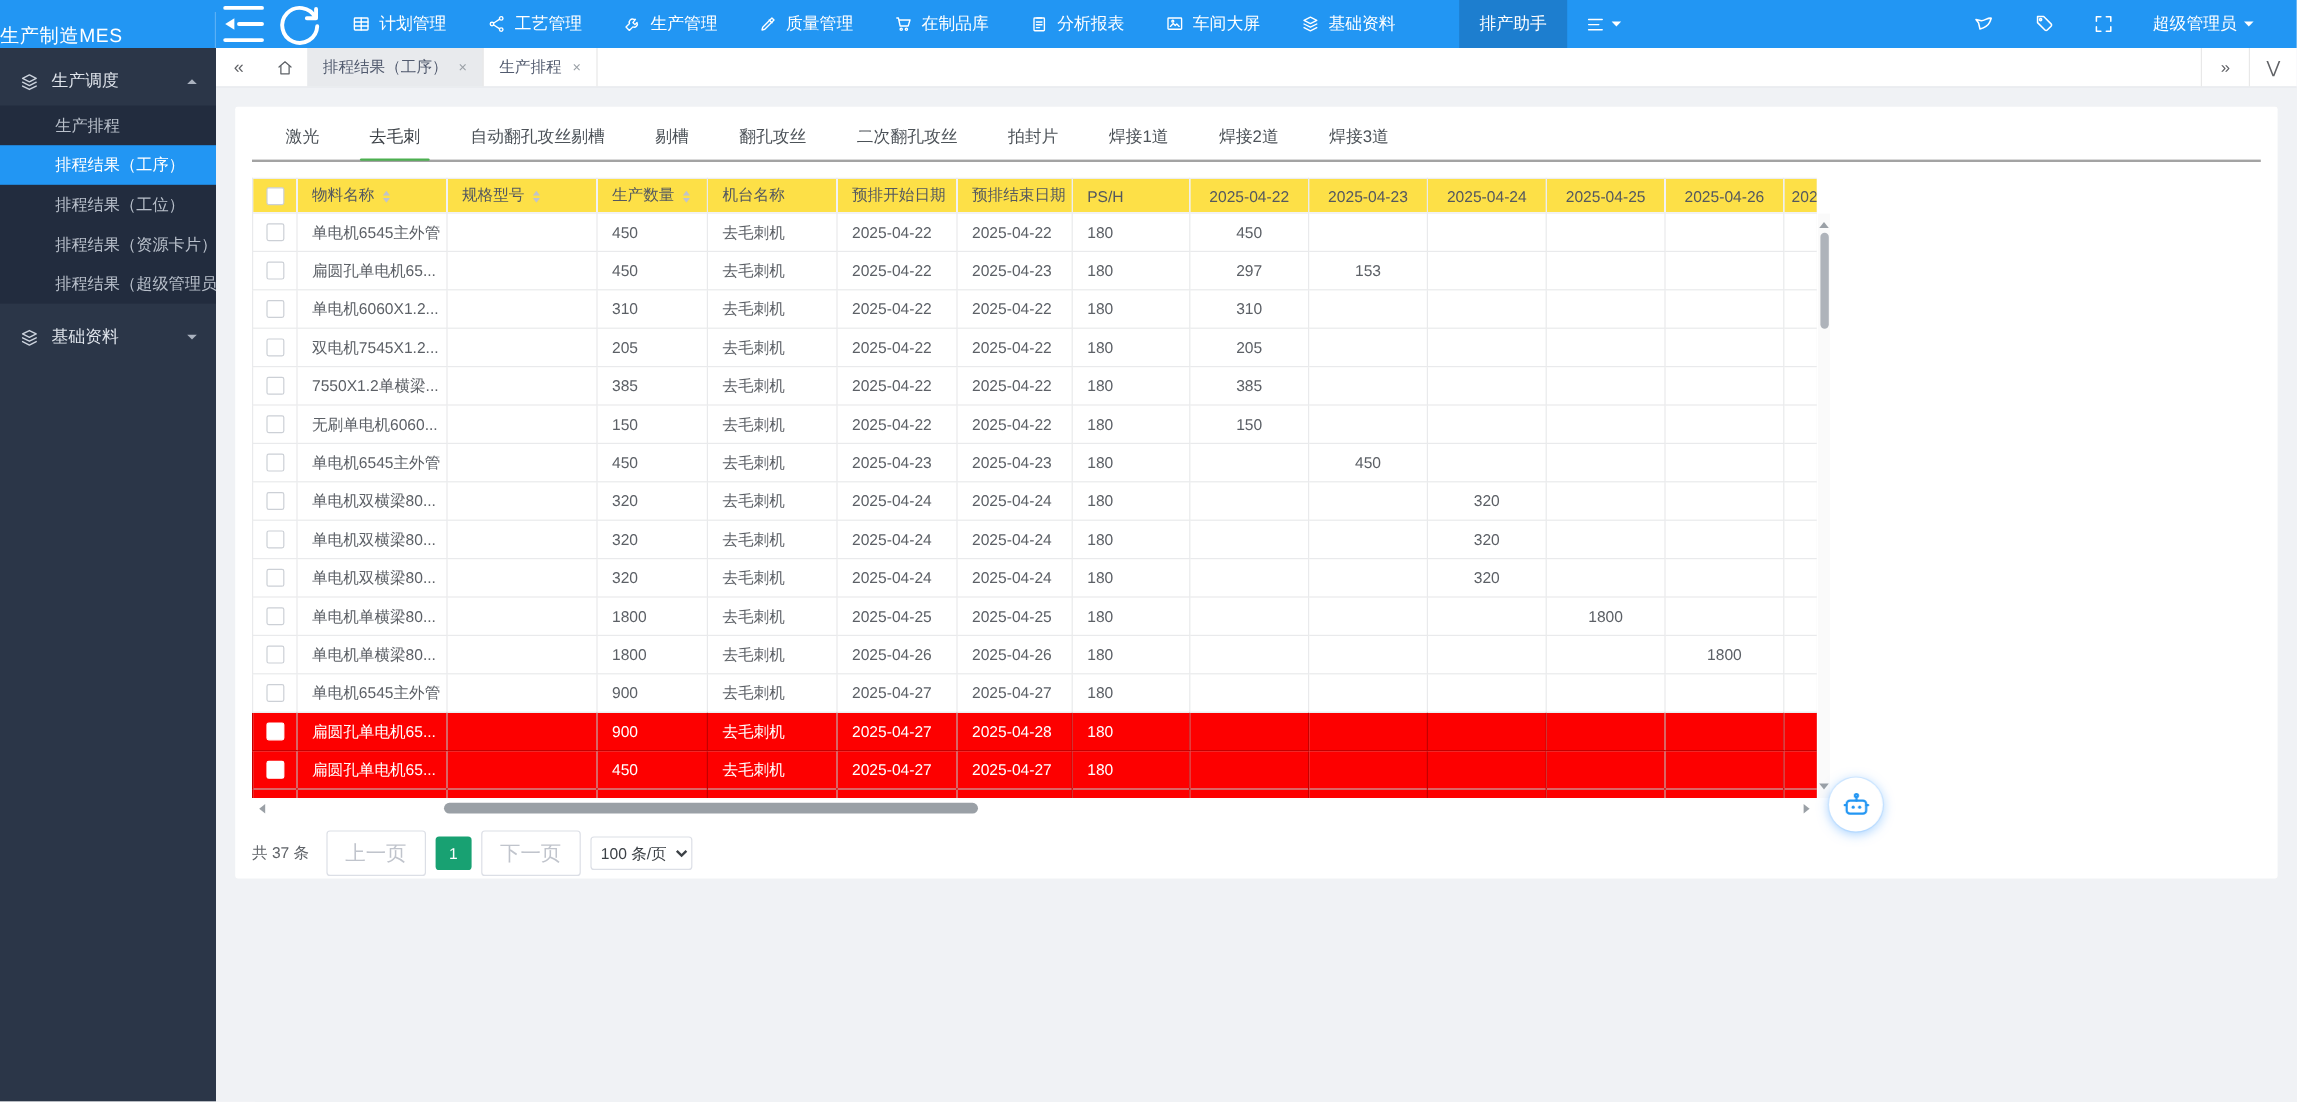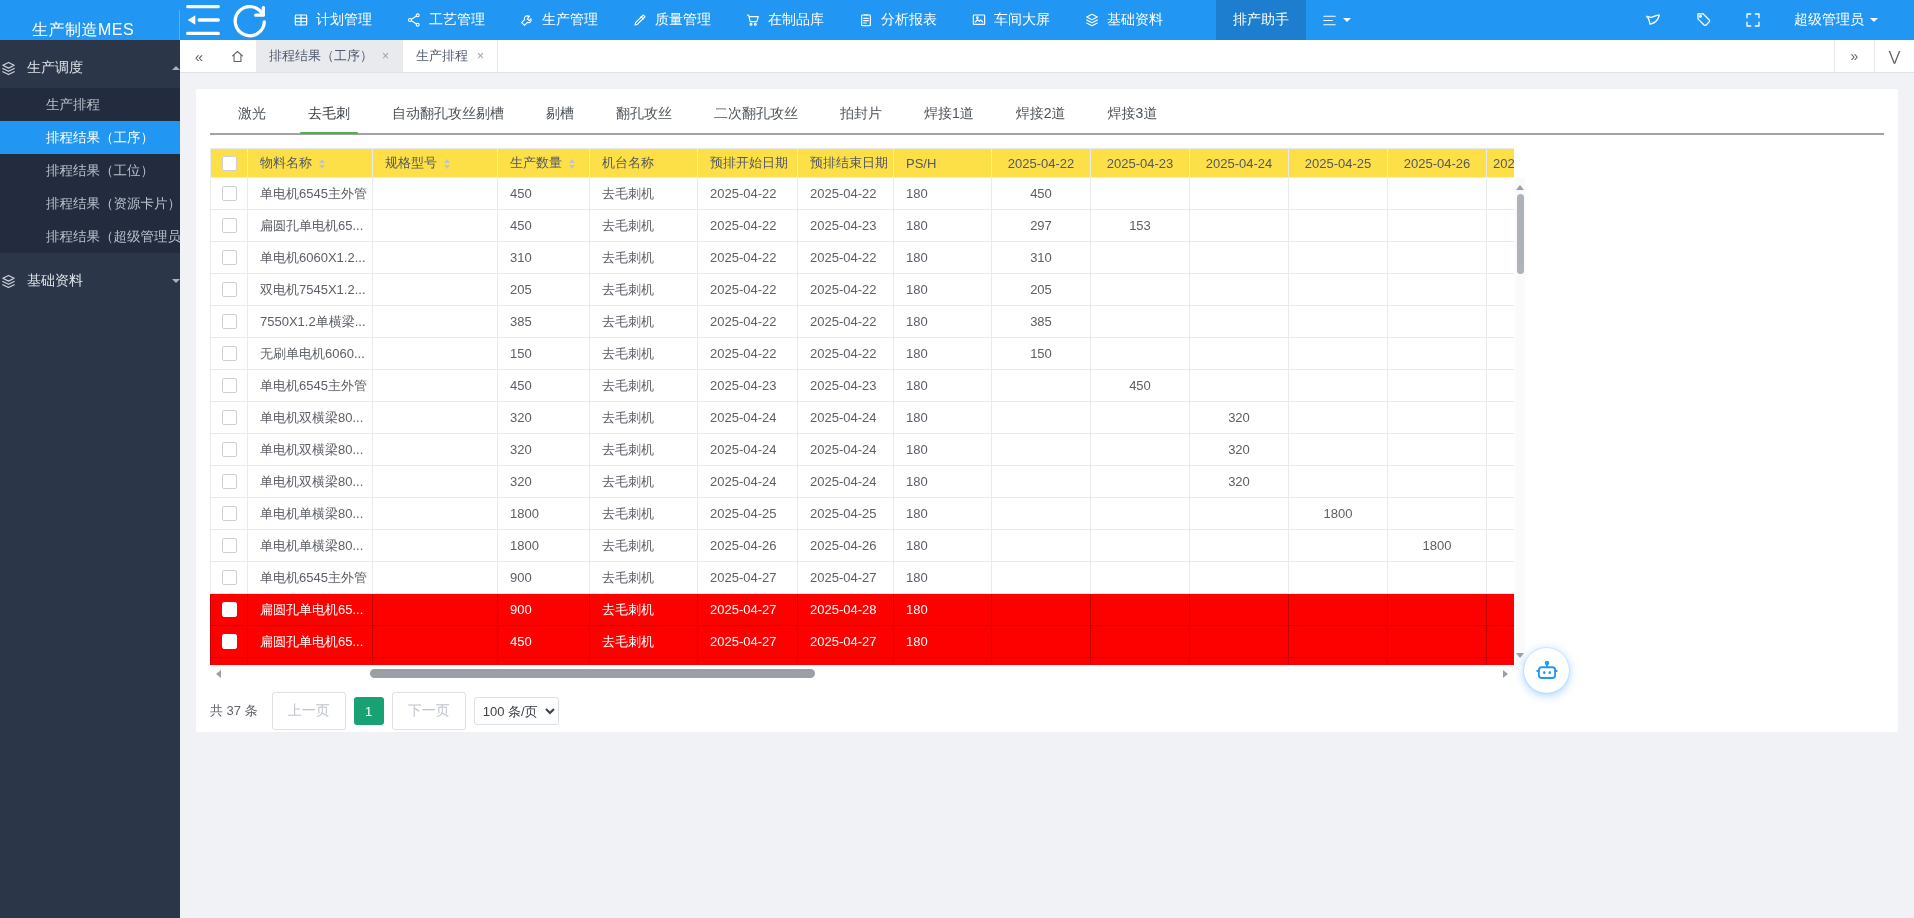--- a/index.html
+++ b/index.html
@@ -4,36 +4,36 @@
 <style>
   html,body{margin:0;padding:0;width:1914px;height:918px;overflow:hidden;
     font-family:"Liberation Sans","DejaVu Sans",sans-serif;background:#f0f2f5;}
   *{box-sizing:border-box;}
   .icn{display:inline-flex;align-items:center;justify-content:center;}
   .icn svg{width:17px;height:17px;}
 
   
   .navbar{height:40px;background:#2296f3;color:#fff;display:flex;align-items:center;}
   .nb-title{width:180px;min-width:180px;height:100%;display:flex;align-items:center;
-    padding-left:32px;font-size:16px;letter-spacing:.5px;border-right:1px solid rgba(255,255,255,.25);margin-top:20px;}
+    font-size:16px;letter-spacing:.5px;border-right:1px solid rgba(255,255,255,.25);margin-top:20px;}
   .nb-iconbtn{width:46px;height:40px;display:flex;align-items:center;justify-content:center;cursor:pointer;}
   .nav-items{display:flex;height:40px;margin-left:4px;}
   .nav-item{display:flex;align-items:center;gap:7px;padding:0 17px;font-size:14px;cursor:pointer;white-space:nowrap;}
   .nav-item.active{background:#1d7ecf;margin-left:36px;}
   .nav-item .icn svg{width:16px;height:16px;}
   .nb-more{display:flex;align-items:center;gap:5px;padding:0 15px;cursor:pointer;}
   .caret-down{width:0;height:0;border:4px solid transparent;border-top-color:#fff;margin-top:4px;}
   .nb-right{margin-left:auto;display:flex;align-items:center;gap:32px;padding-right:36px;}
   .nb-right .icn svg{width:18px;height:18px;}
   .nb-user{display:flex;align-items:center;gap:6px;font-size:14px;cursor:pointer;}
 
   
   .layout{display:flex;height:878px;}
   .sidebar{width:180px;min-width:180px;background:#2b3648;color:#dfe4eb;padding-top:8px;}
-  .sb-section{height:40px;display:flex;align-items:center;padding:0 0;font-size:14px;cursor:pointer;}
+  .sb-section{height:40px;display:flex;align-items:center;padding:0 16px;font-size:14px;cursor:pointer;}
   .sb-section .icn{margin-right:10px;color:#ccd3dd;}
   .sb-caret{margin-left:auto;width:0;height:0;border:4px solid transparent;}
   .sb-caret.up{border-bottom-color:#aab2bf;margin-top:-4px;}
   .sb-caret.down{border-top-color:#aab2bf;margin-top:4px;}
   .sb-sub{background:#222c3e;}
   .sb-item{height:33px;display:flex;align-items:center;padding-left:46px;font-size:13.5px;color:#b9c0cb;cursor:pointer;white-space:nowrap;}
   .sb-item.active{background:#2296f3;color:#fff;}
   .sb-section.second{margin-top:8px;}
 
   .main{flex:1;display:flex;flex-direction:column;background:#f0f2f5;min-width:0;}
@@ -82,21 +82,21 @@
 
   .hscroll{position:relative;width:1304px;height:12px;margin-top:3px;}
   .hs-left{position:absolute;left:2px;top:2px;width:0;height:0;border:4px solid transparent;border-right:5px solid #9aa0a6;}
   .hs-right{position:absolute;right:2px;top:2px;width:0;height:0;border:4px solid transparent;border-left:5px solid #9aa0a6;}
   .hs-thumb{position:absolute;left:160px;top:1px;width:445px;height:9px;background:#9aa0a6;border-radius:5px;cursor:pointer;}
 
   
   .pager{display:flex;align-items:center;margin-top:12px;font-size:13px;color:#5f6368;gap:8px;}
   .pg-total{margin-right:6px;}
   .pg-btn{height:38px;padding:16px 15px;border:1px solid #dcdfe6;border-radius:3px;background:#fff;color:#c0c4cc;
-    display:flex;align-items:center;font-size:14px;cursor:default;}
+    display:flex;align-items:center;font-size:17px;cursor:default;}
   .pg-cur{height:28px;min-width:30px;border-radius:3px;background:#18a172;color:#fff;display:flex;
     align-items:center;justify-content:center;font-size:13px;cursor:pointer;}
   .pg-size select{height:28px;border:1px solid #dcdfe6;border-radius:3px;font-size:13px;color:#3c4146;
     padding:0 4px;background:#fff;font-family:inherit;}
 
   
   .fab{position:fixed;left:1524px;top:648px;width:45px;height:45px;border-radius:50%;background:#fff;
     box-shadow:0 2px 10px rgba(64,158,255,.5),0 0 0 1px rgba(64,158,255,.15);
     display:flex;align-items:center;justify-content:center;color:#2296f3;cursor:pointer;}
   .fab svg{width:26px;height:26px;}

